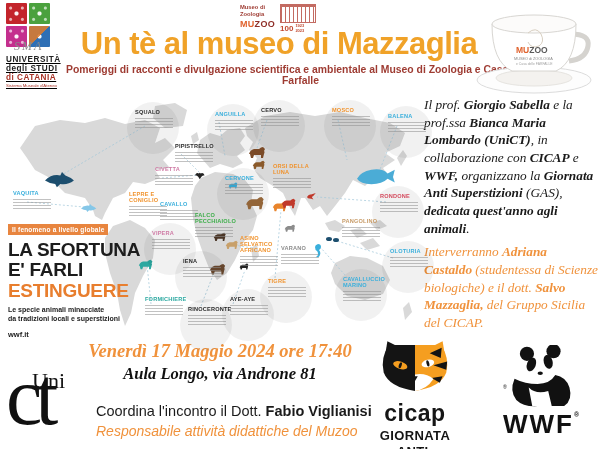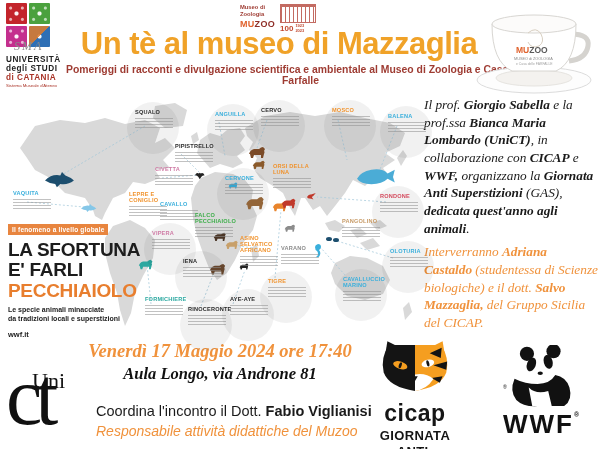--- a/index.html
+++ b/index.html
@@ -14,21 +14,21 @@
       radial-gradient(circle at 50% 50%, rgba(255,255,255,.95) 1.5px, transparent 2.6px),
       radial-gradient(circle at 22% 24%, rgba(255,255,255,.65) 1px, transparent 2px),
       radial-gradient(circle at 78% 24%, rgba(255,255,255,.65) 1px, transparent 2px),
       radial-gradient(circle at 22% 78%, rgba(255,255,255,.65) 1px, transparent 2px),
       radial-gradient(circle at 78% 78%, rgba(255,255,255,.65) 1px, transparent 2px);}
   .t1{background-color:#C3242B;} .t2{background-color:#4BA13E;} .t3{background-color:#C42F8E;}
   .t4{background-color:#2E6FB5;background-image:linear-gradient(135deg,rgba(224,123,42,.85) 50%,rgba(142,68,173,.0) 50%),
       radial-gradient(circle at 50% 50%, rgba(255,255,255,.95) 1.5px, transparent 2.6px);}
   .sma-script{position:absolute;left:8px;top:36px;font-family:"Liberation Serif",serif;font-style:italic;
       font-size:12px;color:#8a8a8a;letter-spacing:2px;}
-  .uni-lines{margin-top:8px;line-height:1.12;}
+  .uni-lines{margin-top:8px;line-height:1.12;text-decoration:underline;}
   .uni-l{font-weight:bold;font-size:8.2px;letter-spacing:.5px;color:#222;}
   .uni-red{color:#A93226;}
   .uni-sub{font-size:4.3px;color:#A93226;margin-top:1px;}
 
   .muzoo-badge{position:absolute;left:240px;top:4px;display:flex;gap:5px;align-items:flex-start;}
   .mb-left{text-align:left;}
   .mb-museo{font-size:5.8px;line-height:1.15;color:#9E3B32;font-weight:bold;}
   .mb-brand{font-size:9px;font-weight:bold;margin-top:2px;letter-spacing:.3px;}
   .mb-mu{color:#E0622D;} .mb-zoo{color:#8f2f28;}
   .mb-right{text-align:left;}
@@ -315,21 +315,21 @@
           <div class="map-label-title" style="color: rgb(58, 175, 220);">CAVALLUCCIO MARINO</div>
           <div class="map-label-text"></div>
         </div>
       </div>
 
     <div class="infographic">
       <div class="info-banner">Il fenomeno a livello globale</div>
       <div class="info-headline">
         <div>LA SFORTUNA</div>
         <div>E' FARLI</div>
-        <div class="info-accent">PECCHIAIOLO</div>
+        <div class="info-accent">ESTINGUERE</div>
       </div>
       <div class="info-sub">
         <div>Le specie animali minacciate</div>
         <div>da tradizioni locali e superstizioni</div>
       </div>
       <div class="info-site">wwf.it</div>
     </div>
   </div>
 
   <div class="body-text">

